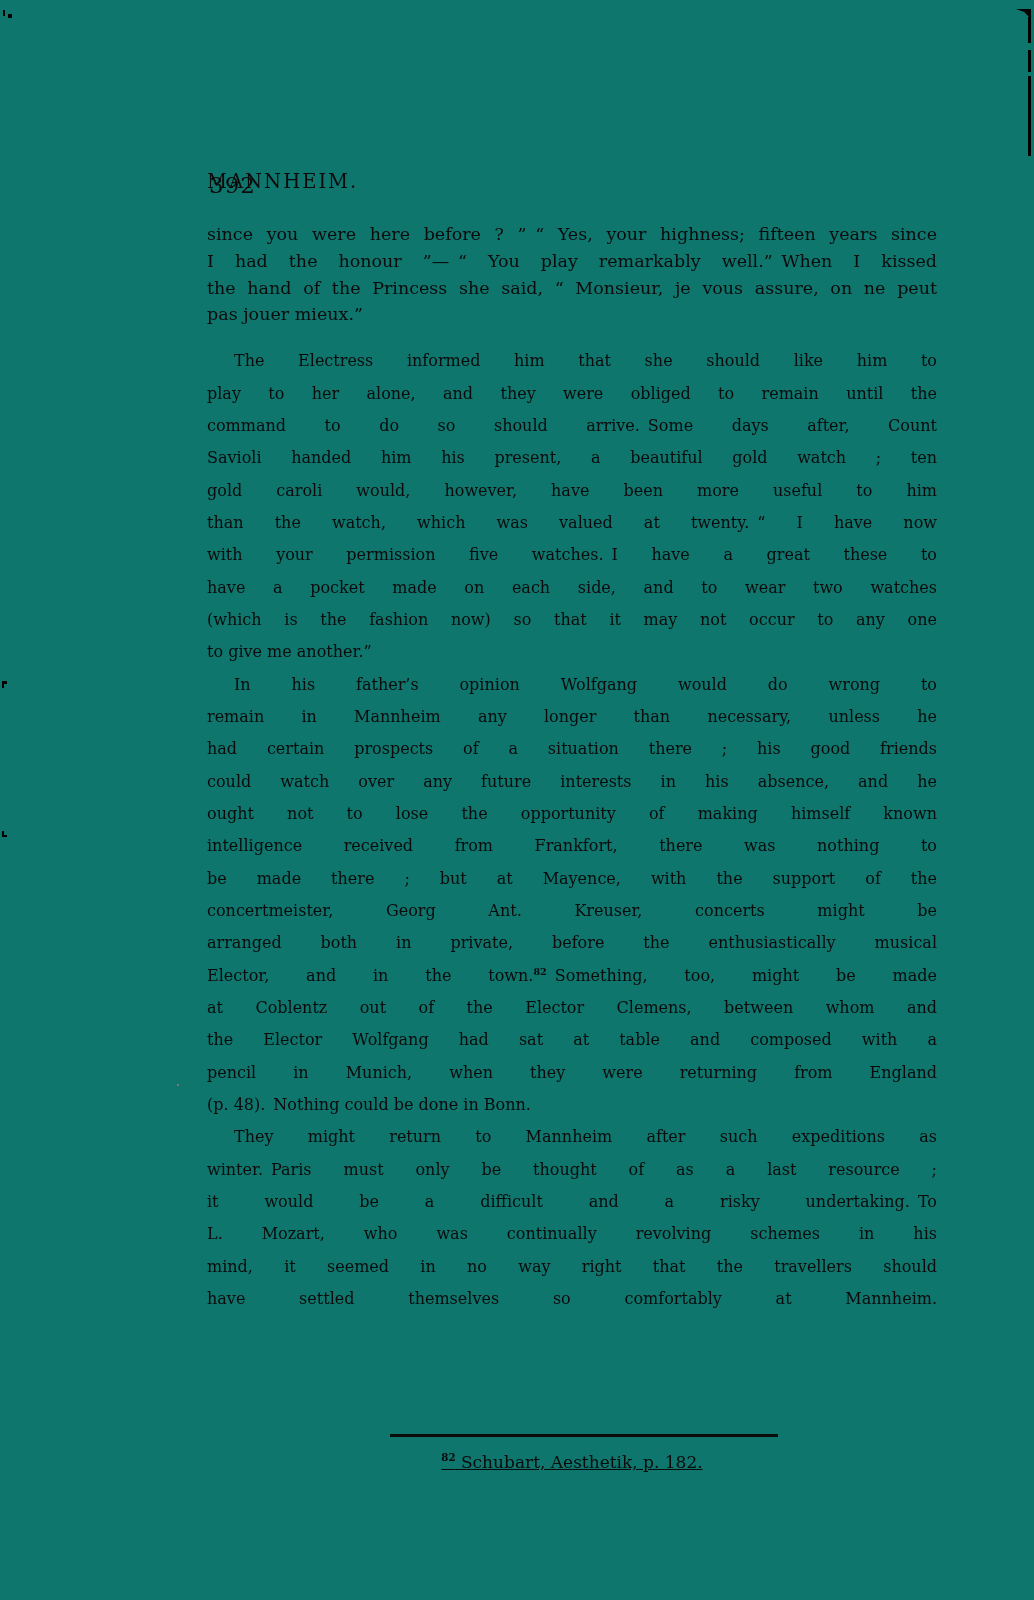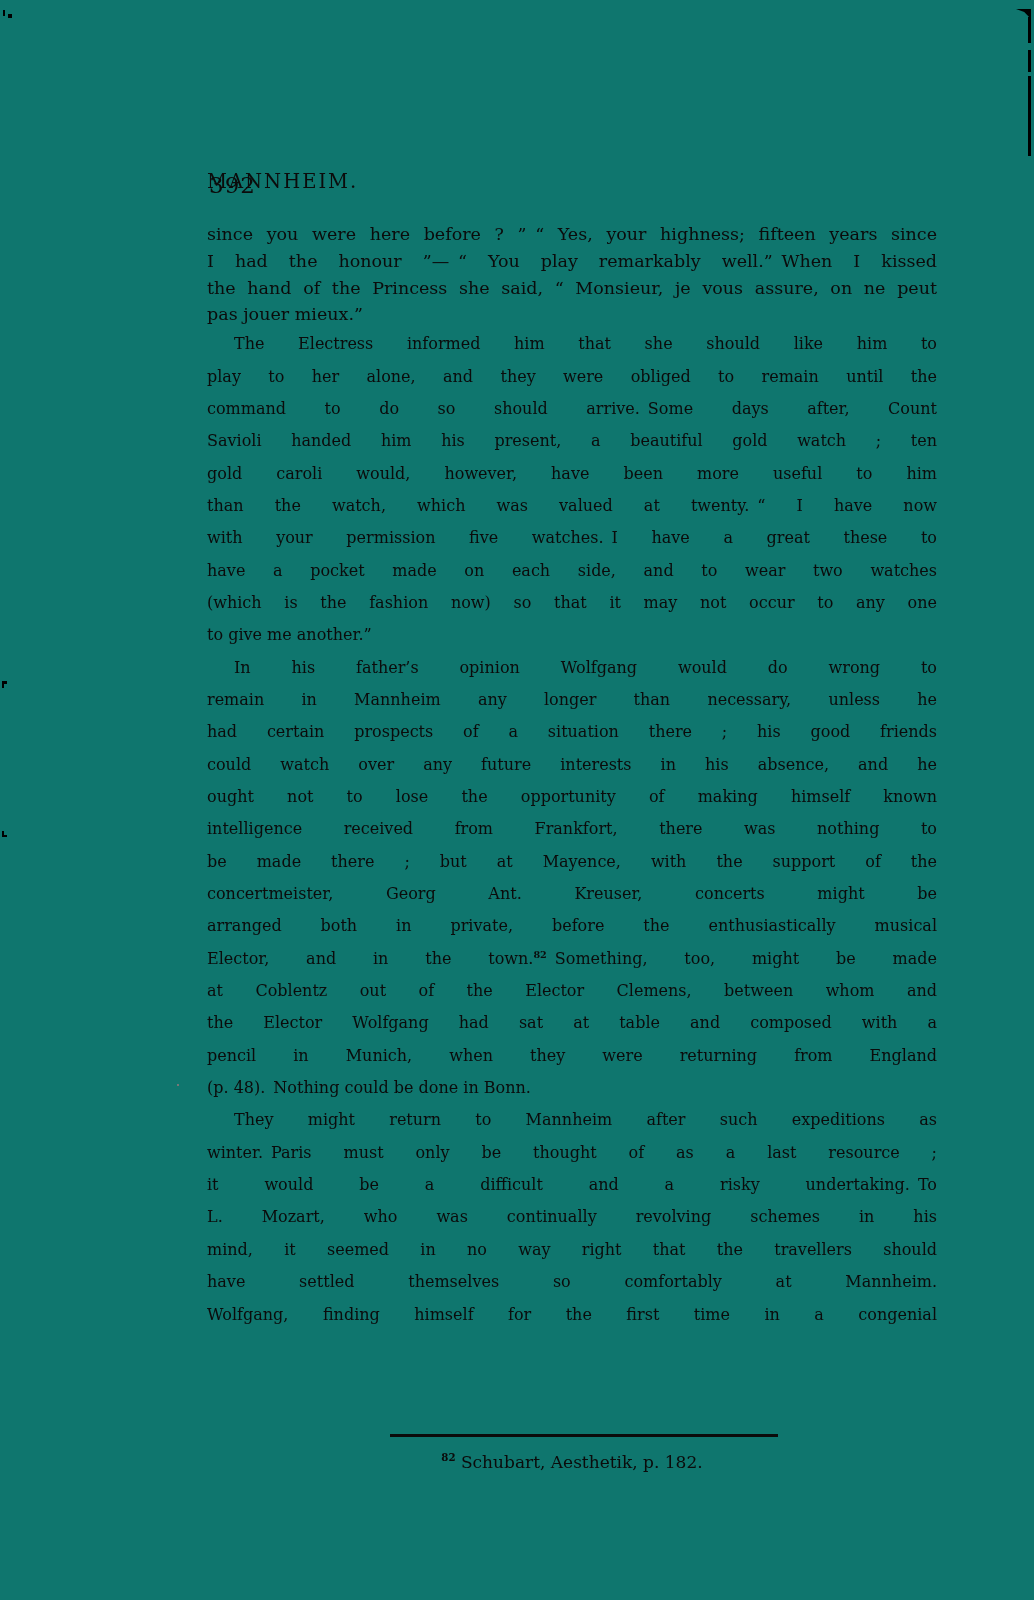--- a/index.html
+++ b/index.html
@@ -45,20 +45,21 @@
   .para .line {
     text-align: justify;
     text-align-last: justify;
     white-space: normal;
   }
   .para .line.last { text-align-last: left; }
   .para .line.indent { text-indent: 27px; }
   .para.small {
     font-size: 17.5px;
     line-height: 26.8px;
+    margin-bottom: 17px;
   }
   .para.body {
     font-size: 16px;
     line-height: 32.35px;
   }
   sup { font-size: 0.6em; vertical-align: super; line-height: 0; font-weight: bold; }
 
   
   .footnote-rule {
     position: absolute;
@@ -71,20 +72,21 @@
   .footnote-area {
     position: absolute;
     left: 207px;
     top: 1450px;
     width: 730px;
   }
   .para.foot { font-size: 17px; line-height: 24px; }
   .para.foot .line {
     text-align: center;
     text-align-last: center;
+    text-decoration: underline;
   }
 
   
   .artifact { position: absolute; background: #000; }
   .art-wedge {
     position: absolute;
     left: 1016px;
     top: 9px;
     width: 15px;
     height: 10px;
@@ -147,21 +149,20 @@
         <div class="line">pencil in Munich, when they were returning from England</div>
         <div class="line last">(p. 48). Nothing could be done in Bonn.</div>
       </div>
       <div class="para body">
         <div class="line indent">They might return to Mannheim after such expeditions as</div>
         <div class="line">winter. Paris must only be thought of as a last resource ;</div>
         <div class="line">it would be a difficult and a risky undertaking. To</div>
         <div class="line">L. Mozart, who was continually revolving schemes in his</div>
         <div class="line">mind, it seemed in no way right that the travellers should</div>
         <div class="line">have settled themselves so comfortably at Mannheim.</div>
-        <div class="line">Wolfgang, finding himself for the first time in a congenial</div>
       </div>
     </div>
 
   <div class="footnote-rule"></div>
   <div class="footnote-area">
       <div class="para foot">
         <div class="line last"><sup>82</sup> Schubart, Aesthetik, p. 182.</div>
       </div>
     </div>
 

